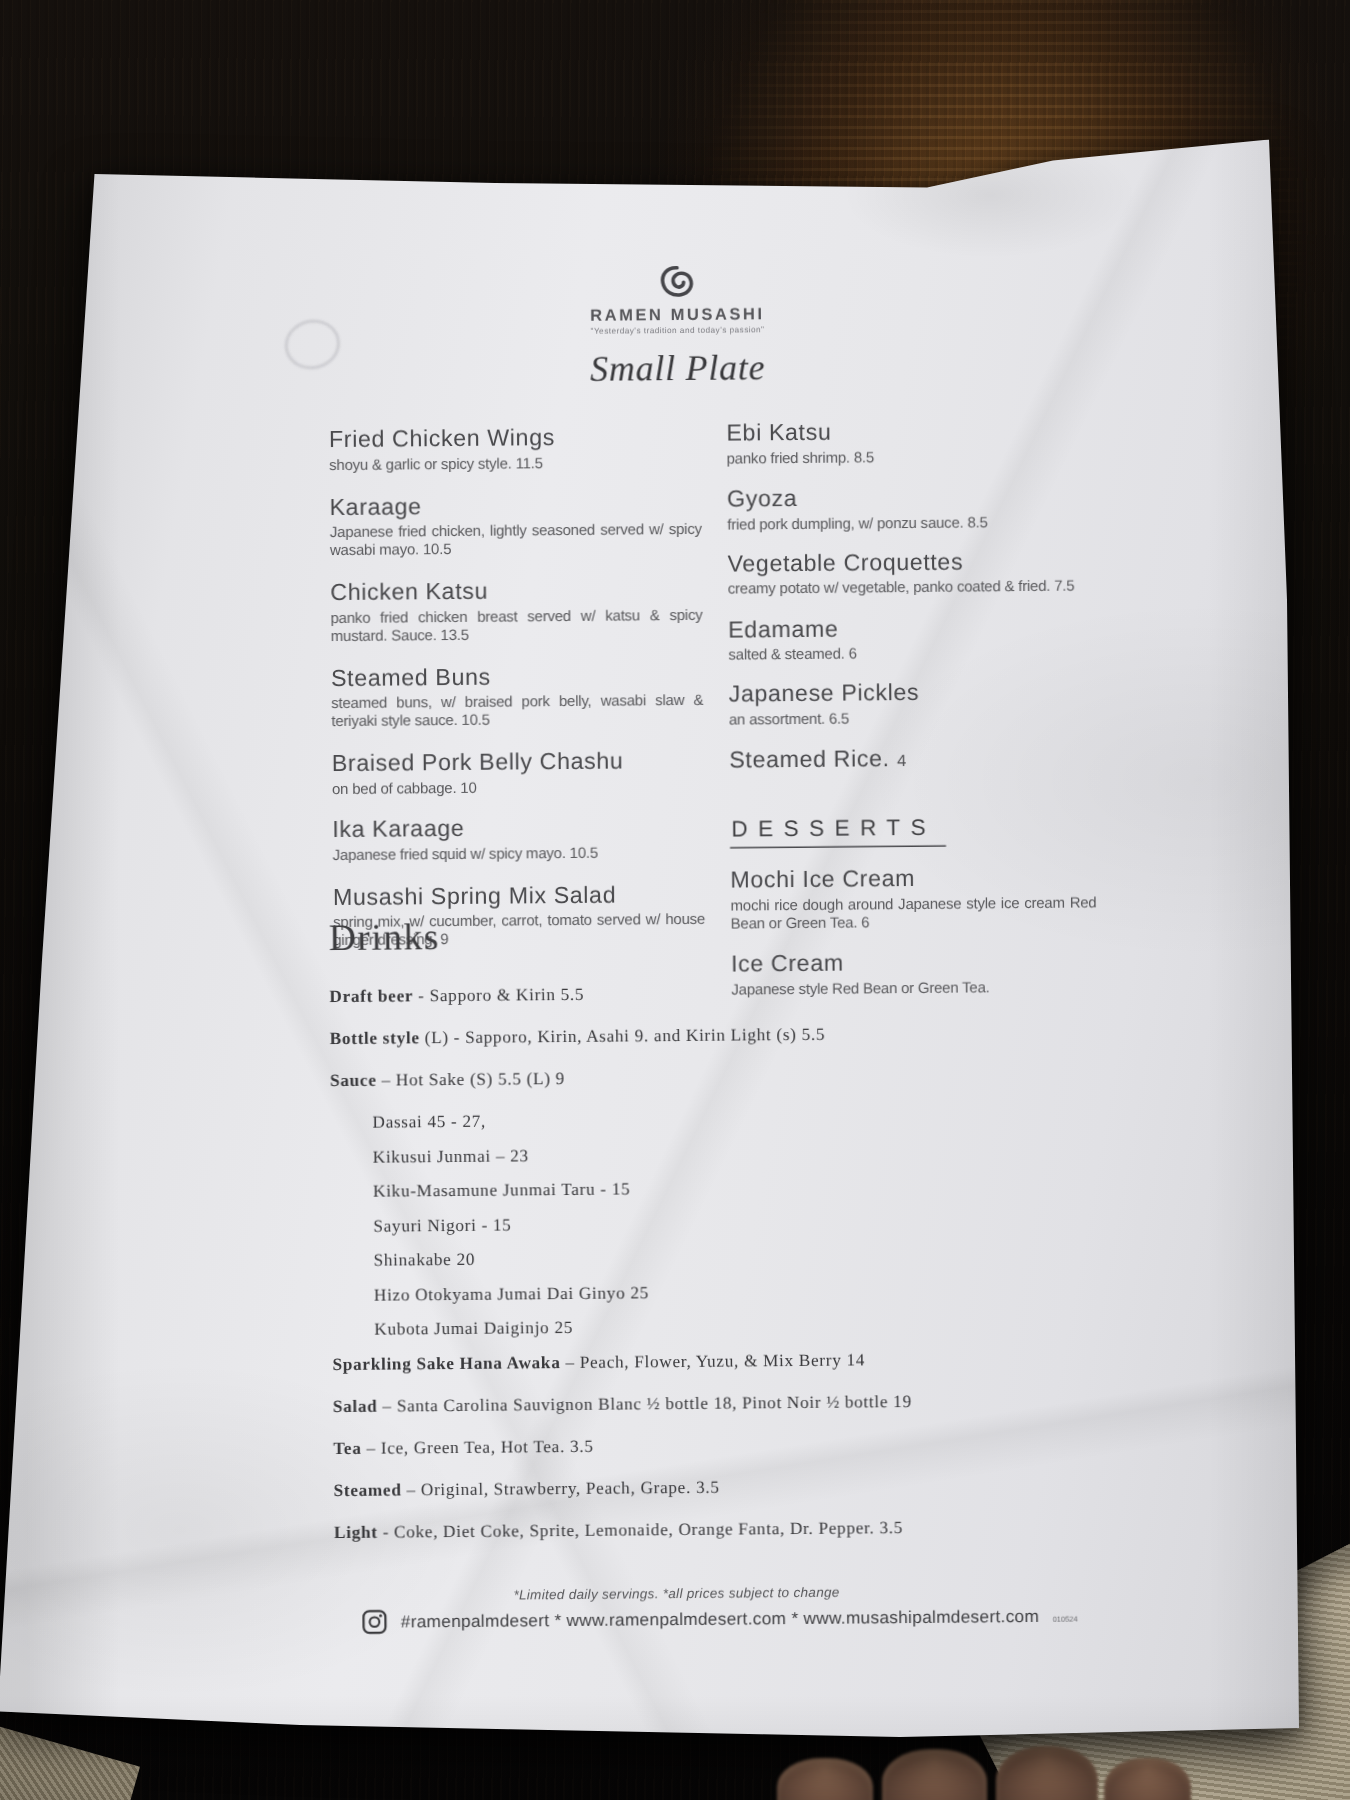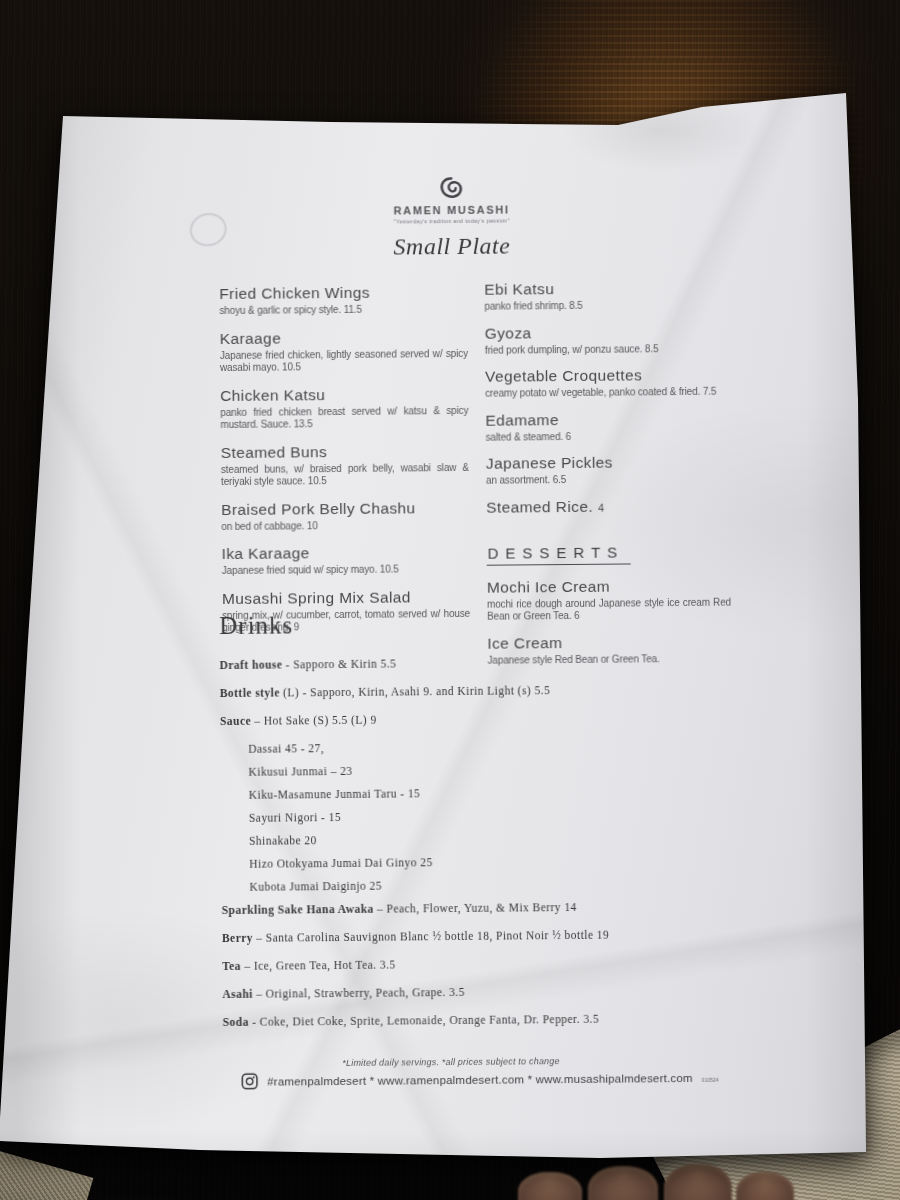--- a/index.html
+++ b/index.html
@@ -205,39 +205,39 @@
               <div class="item">
                 <div class="item-name">Ice Cream</div>
                 <div class="item-desc">Japanese style Red Bean or Green Tea.</div>
               </div>
             </div>
         </section>
 
         <section class="drinks">
           <h2 class="drinks-heading">Drinks</h2>
           <div>
-              <div class="drink-line"><span class="drink-label">Draft house</span> - Sapporo &amp; Kirin  5.5</div>
+              <div class="drink-line"><span class="drink-label">Draft beer</span> - Sapporo &amp; Kirin  5.5</div>
               <div class="drink-line"><span class="drink-label">Bottle style</span> (L) - Sapporo, Kirin, Asahi  9. and Kirin Light (s)  5.5</div>
               <div class="drink-line"><span class="drink-label">Sauce</span> – Hot Sake (S) 5.5  (L) 9</div>
             </div>
           <div>
               <div class="sake-line">Dassai 45 -  27,</div>
               <div class="sake-line">Kikusui Junmai – 23</div>
               <div class="sake-line">Kiku-Masamune Junmai Taru - 15</div>
               <div class="sake-line">Sayuri Nigori - 15</div>
               <div class="sake-line">Shinakabe  20</div>
               <div class="sake-line">Hizo Otokyama Jumai Dai Ginyo  25</div>
               <div class="sake-line">Kubota Jumai Daiginjo  25</div>
             </div>
           <div>
               <div class="drink-line"><span class="drink-label">Sparkling Sake Hana Awaka</span> – Peach, Flower, Yuzu, &amp; Mix Berry  14</div>
-              <div class="drink-line"><span class="drink-label">Berry</span> – Santa Carolina Sauvignon Blanc ½ bottle 18,  Pinot Noir ½ bottle 19</div>
+              <div class="drink-line"><span class="drink-label">Salad</span> – Santa Carolina Sauvignon Blanc ½ bottle 18,  Pinot Noir ½ bottle 19</div>
               <div class="drink-line"><span class="drink-label">Tea</span> – Ice, Green Tea, Hot Tea.  3.5</div>
-              <div class="drink-line"><span class="drink-label">Asahi</span> – Original, Strawberry, Peach, Grape.  3.5</div>
-              <div class="drink-line"><span class="drink-label">Soda</span> - Coke, Diet Coke, Sprite, Lemonaide, Orange Fanta, Dr. Pepper.  3.5</div>
+              <div class="drink-line"><span class="drink-label">Steamed</span> – Original, Strawberry, Peach, Grape.  3.5</div>
+              <div class="drink-line"><span class="drink-label">Light</span> - Coke, Diet Coke, Sprite, Lemonaide, Orange Fanta, Dr. Pepper.  3.5</div>
             </div>
         </section>
 
         <div class="footnote">*Limited daily servings. *all prices subject to change</div>
 
         <div class="social-row">
           <svg width="17" height="17" viewBox="0 0 17 17">
             <rect x="1.2" y="1.2" width="14.6" height="14.6" rx="4" fill="none" stroke="#3a3a3d" stroke-width="1.5"></rect>
             <circle cx="8.5" cy="8.5" r="3.2" fill="none" stroke="#3a3a3d" stroke-width="1.4"></circle>
             <circle cx="12.6" cy="4.4" r="1" fill="#3a3a3d"></circle>

